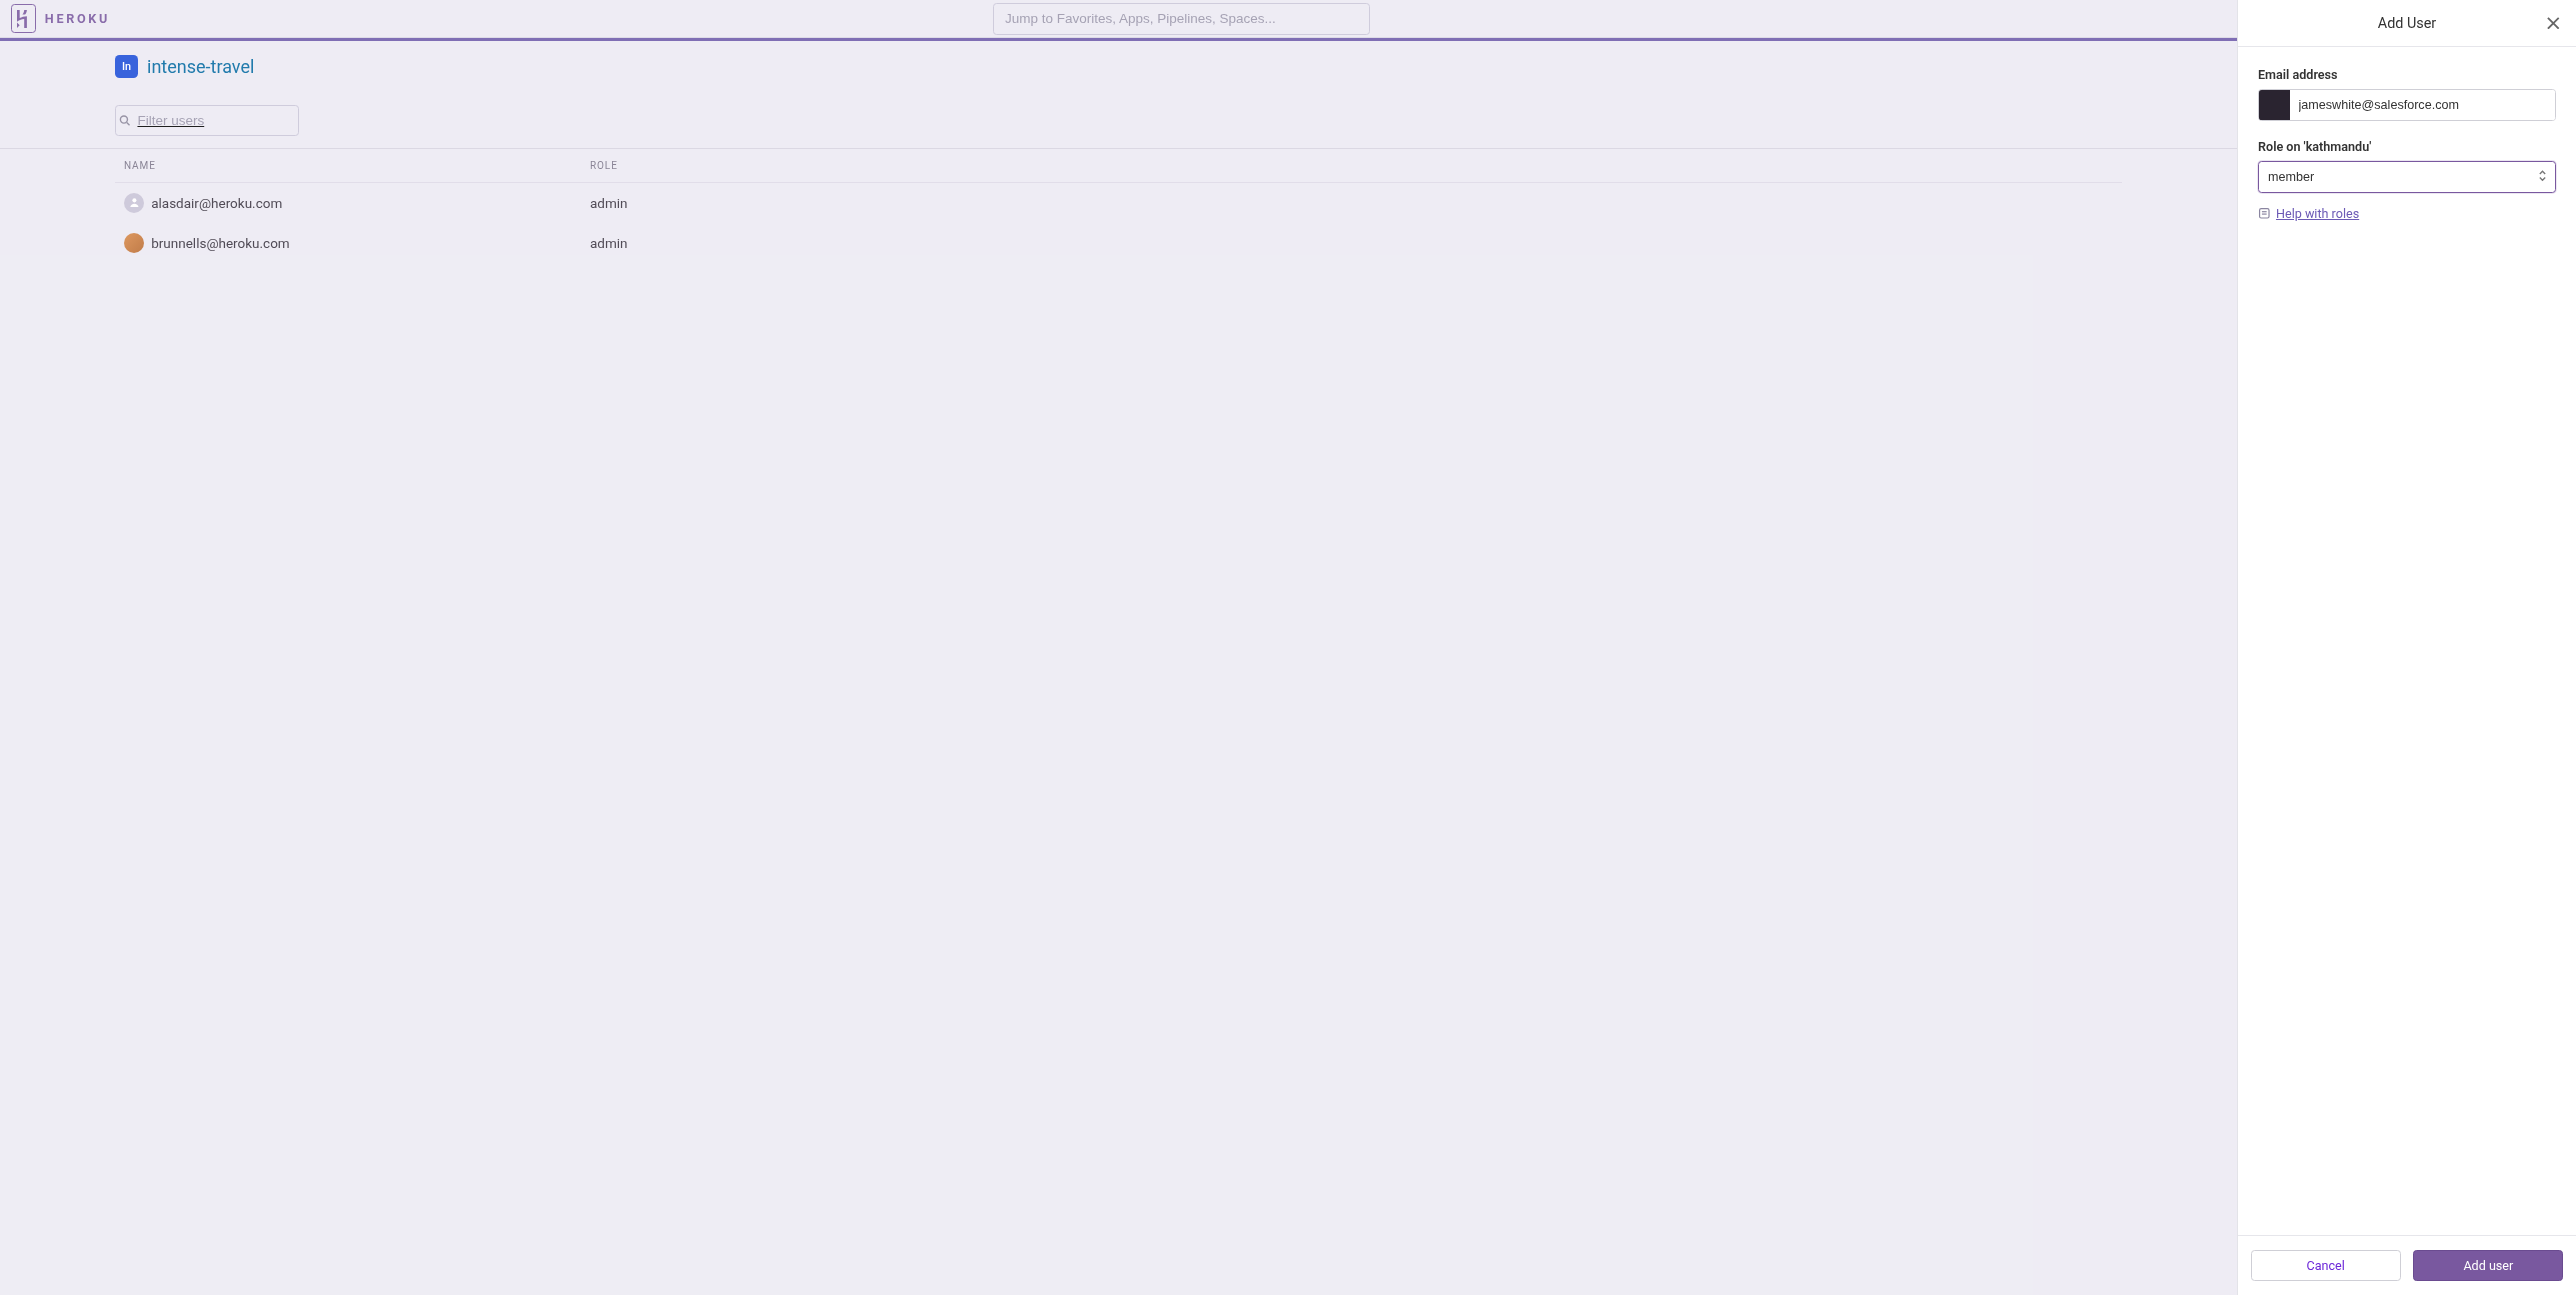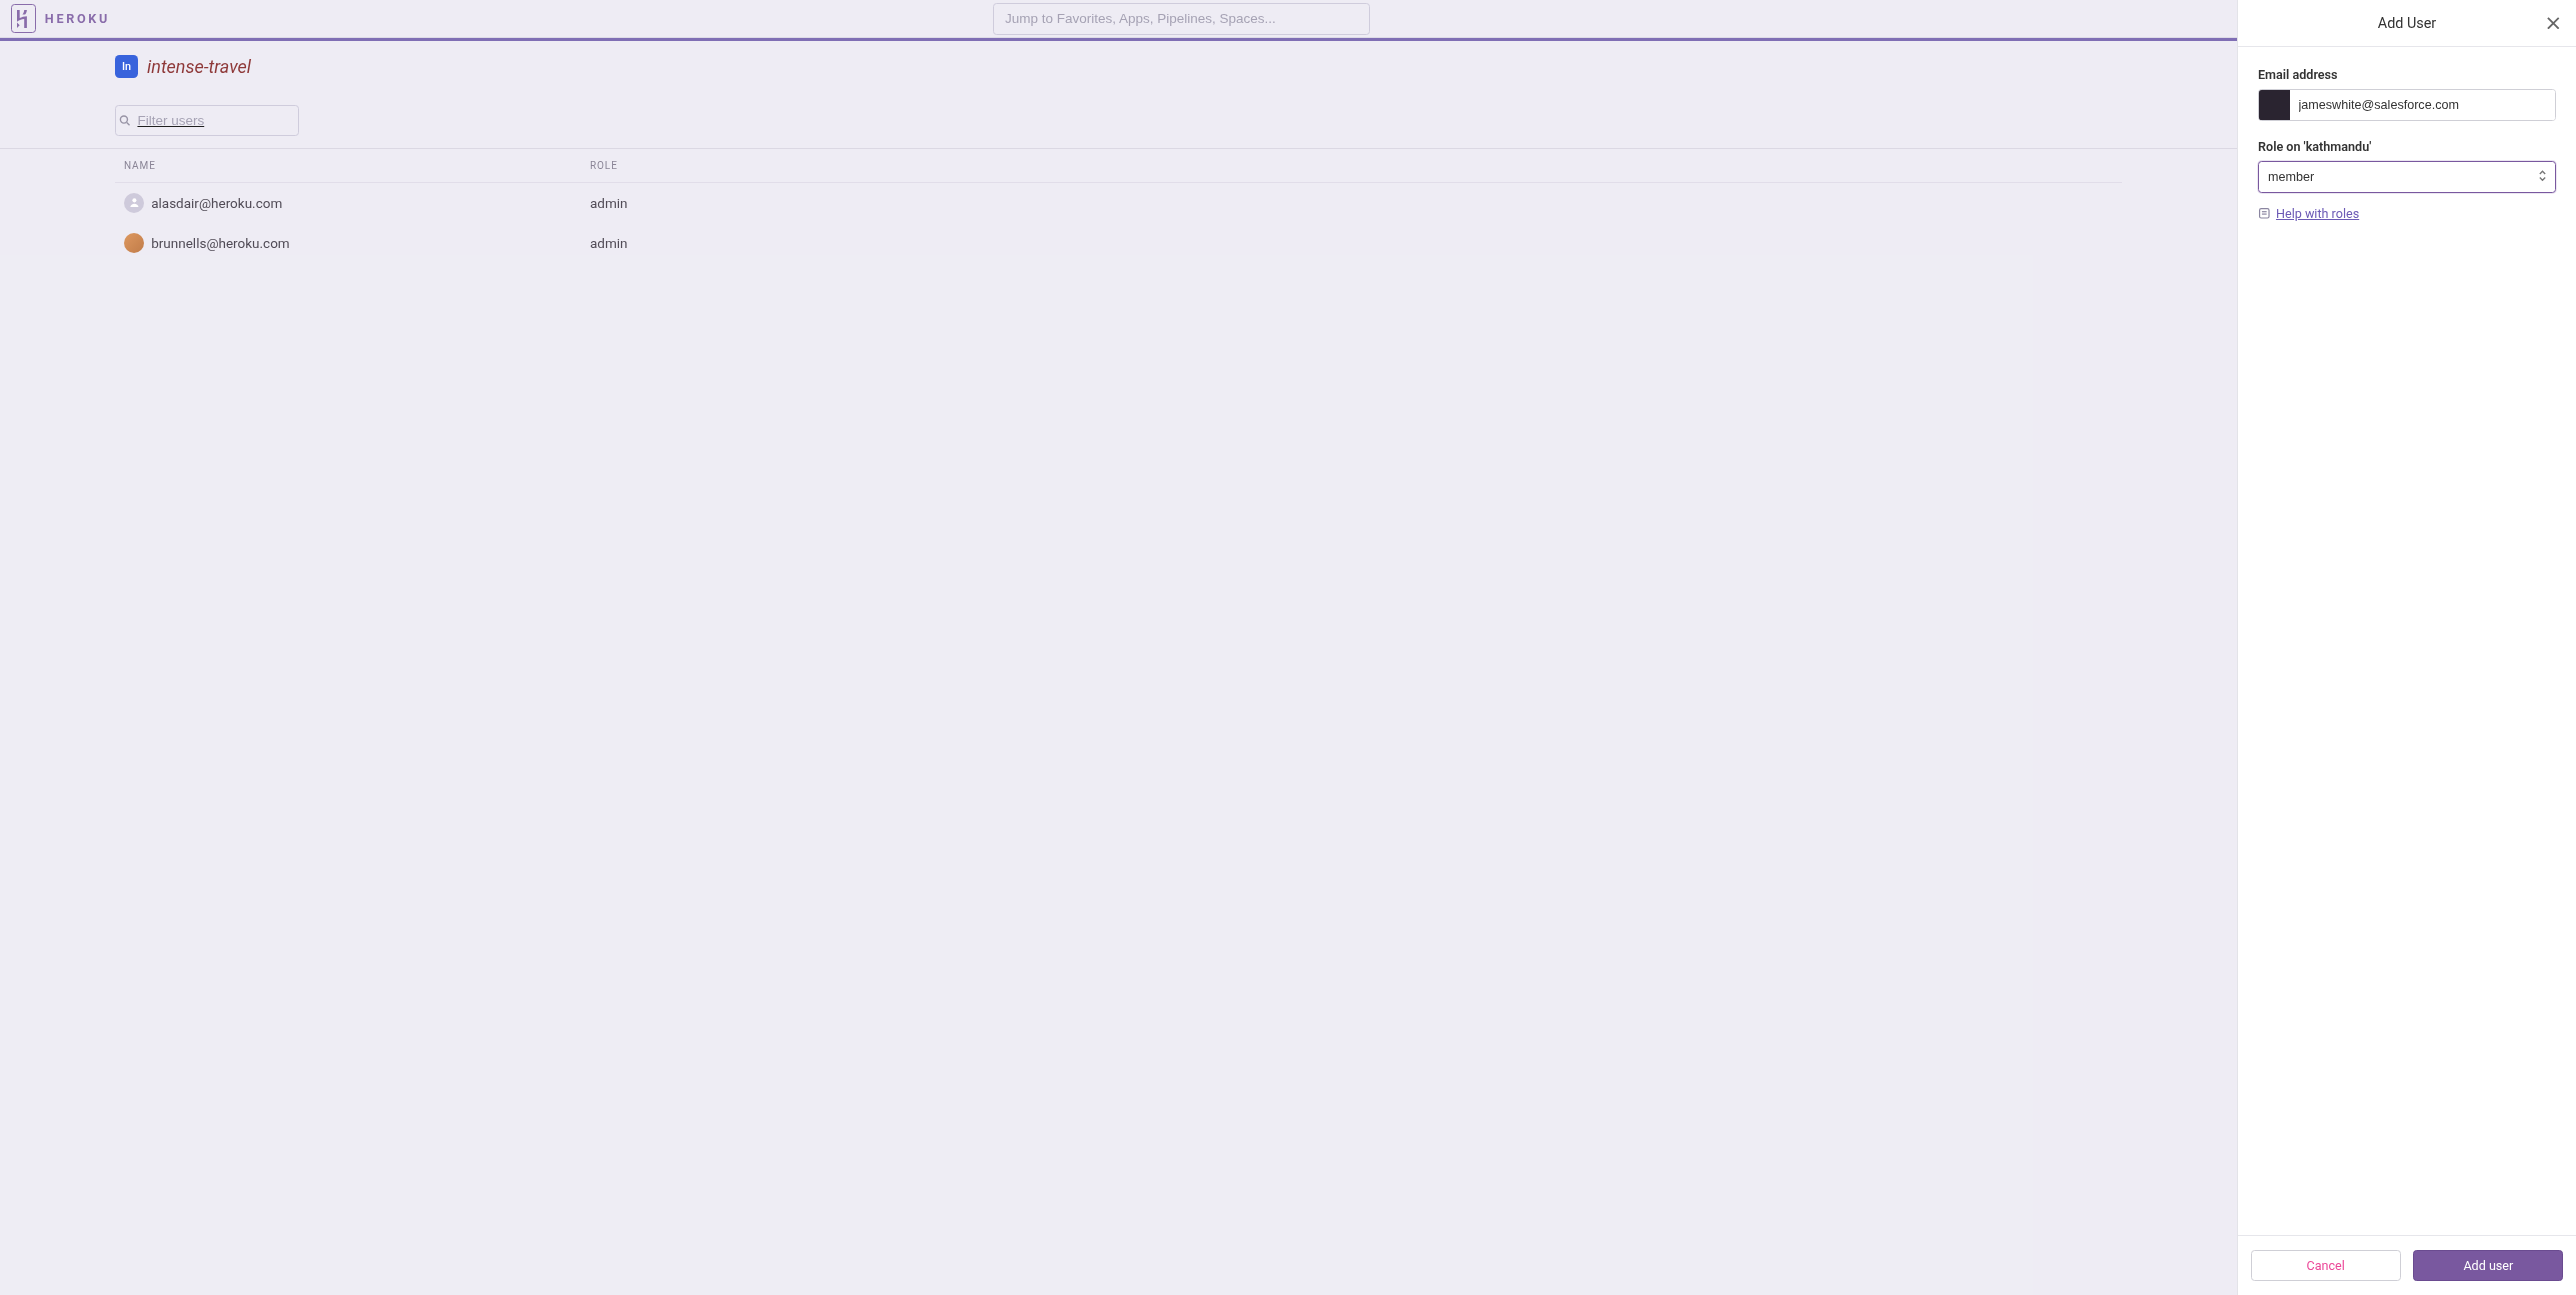--- a/index.html
+++ b/index.html
@@ -76,21 +76,21 @@
     width: 23px; height: 23px;
     background: #1d4ed8;
     border-radius: 4.5px;
     color: #fff;
     font-size: 10.8px;
     display: flex;
     align-items: center;
     justify-content: center;
     font-weight: 500;
   }
-  .app-name { font-size: 18px; color: #7f1d1d; font-weight: 400; font-style: italic; }
+  .app-name { font-size: 18px; color: #0369a1; font-weight: 400; }
 
   .tabs {
     display: flex;
     gap: 29px;
     padding: 0 115px;
     border-bottom: 0.9px solid #d6d3e0;
   }
   .tab {
     padding: 12.6px 1.8px;
     font-size: 13.5px;
@@ -255,21 +255,21 @@
     flex: 1;
     height: 30.5px;
     border-radius: 3.6px;
     font-size: 12.6px;
     cursor: pointer;
     display:flex; align-items:center; justify-content:center;
   }
   .btn-secondary {
     background: #fff;
     border: 0.9px solid #cfcfd6;
-    color: #ec4899;
+    color: #6d28d9;
   }
   .btn-primary {
     background: #79589f;
     border: 0.9px solid #6a4b90;
     color: #fff;
   }
 </style>
 </head>
 <body>
 

